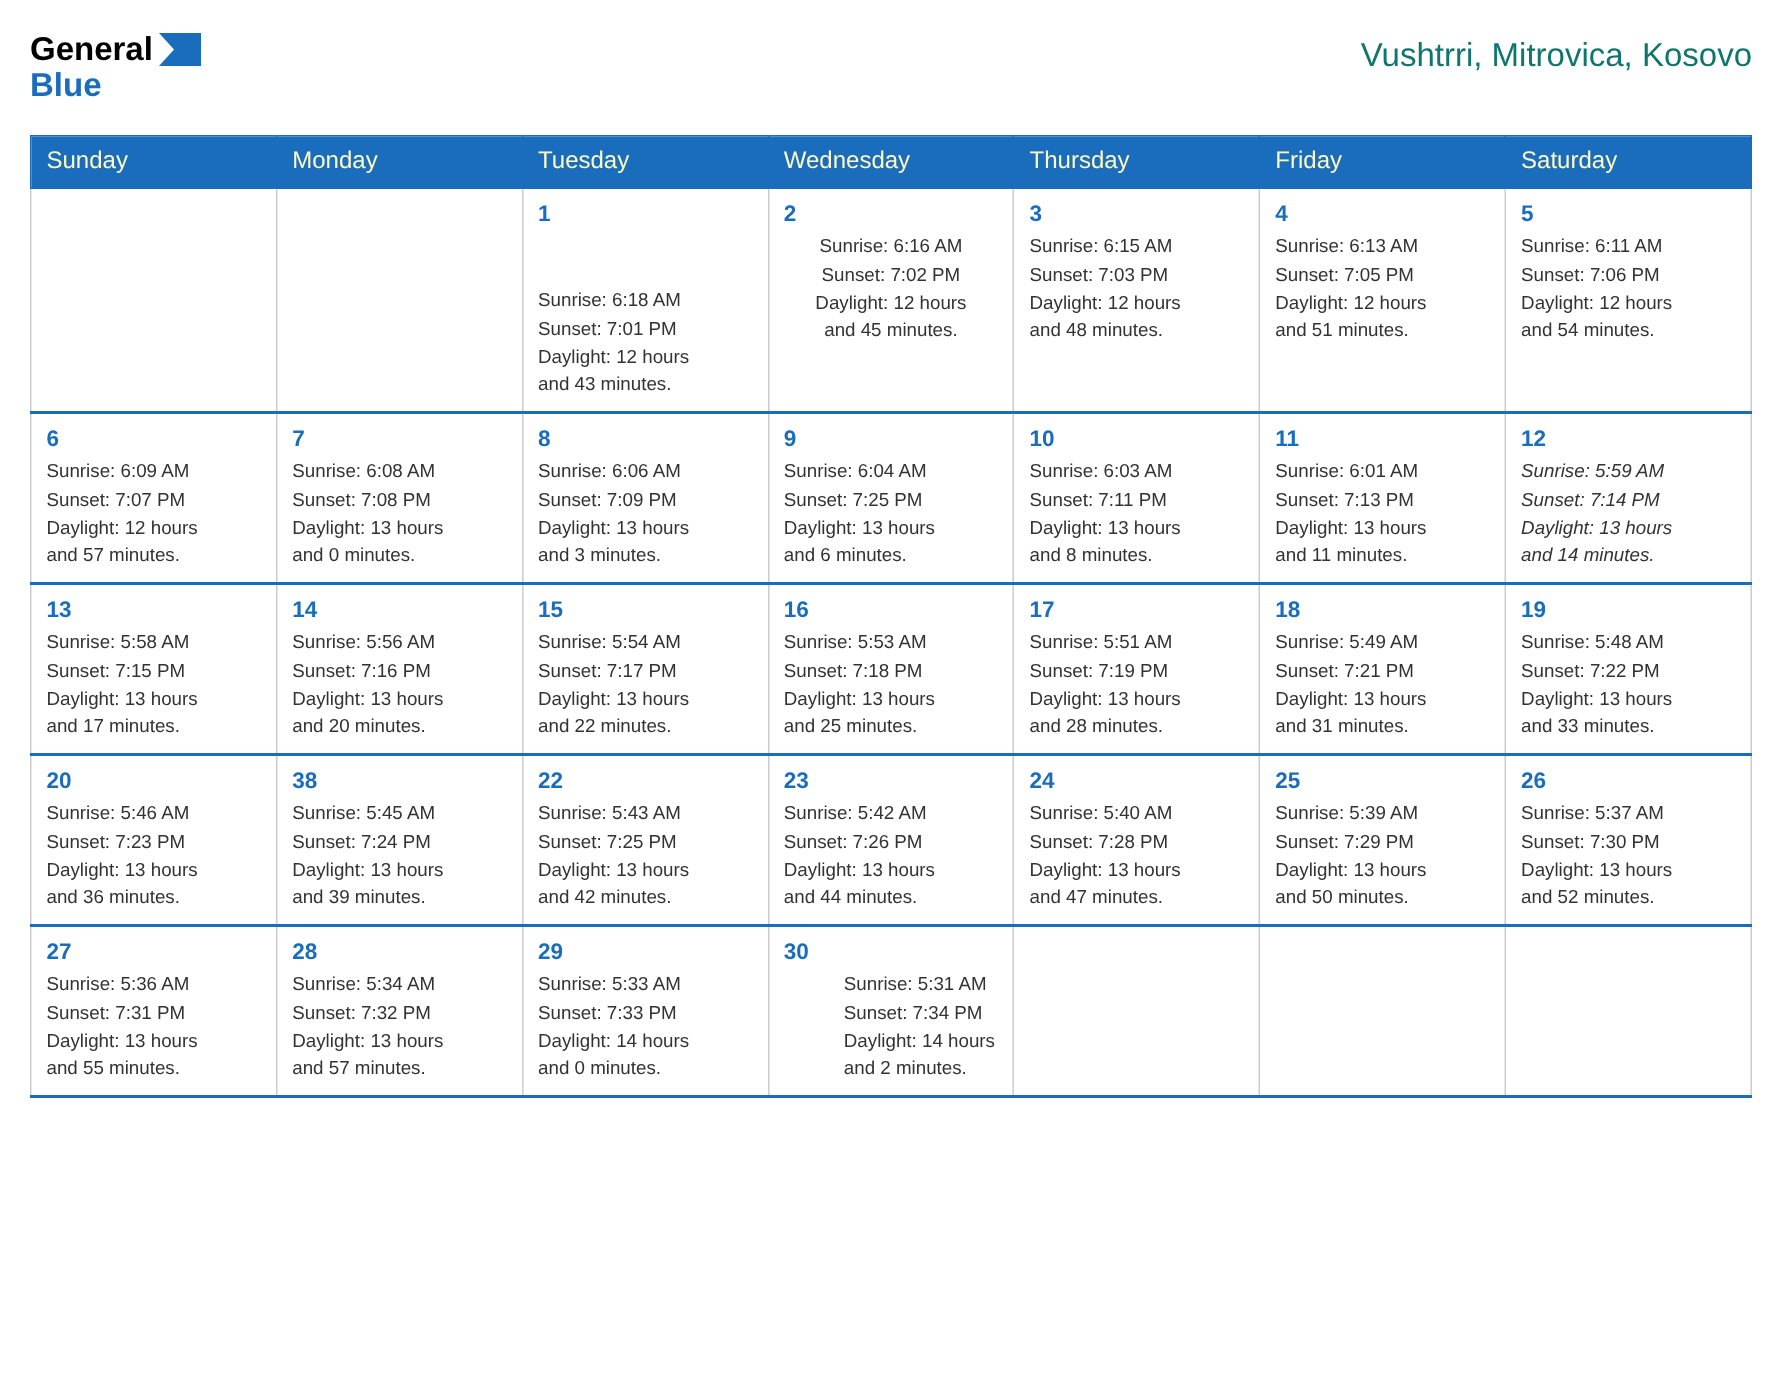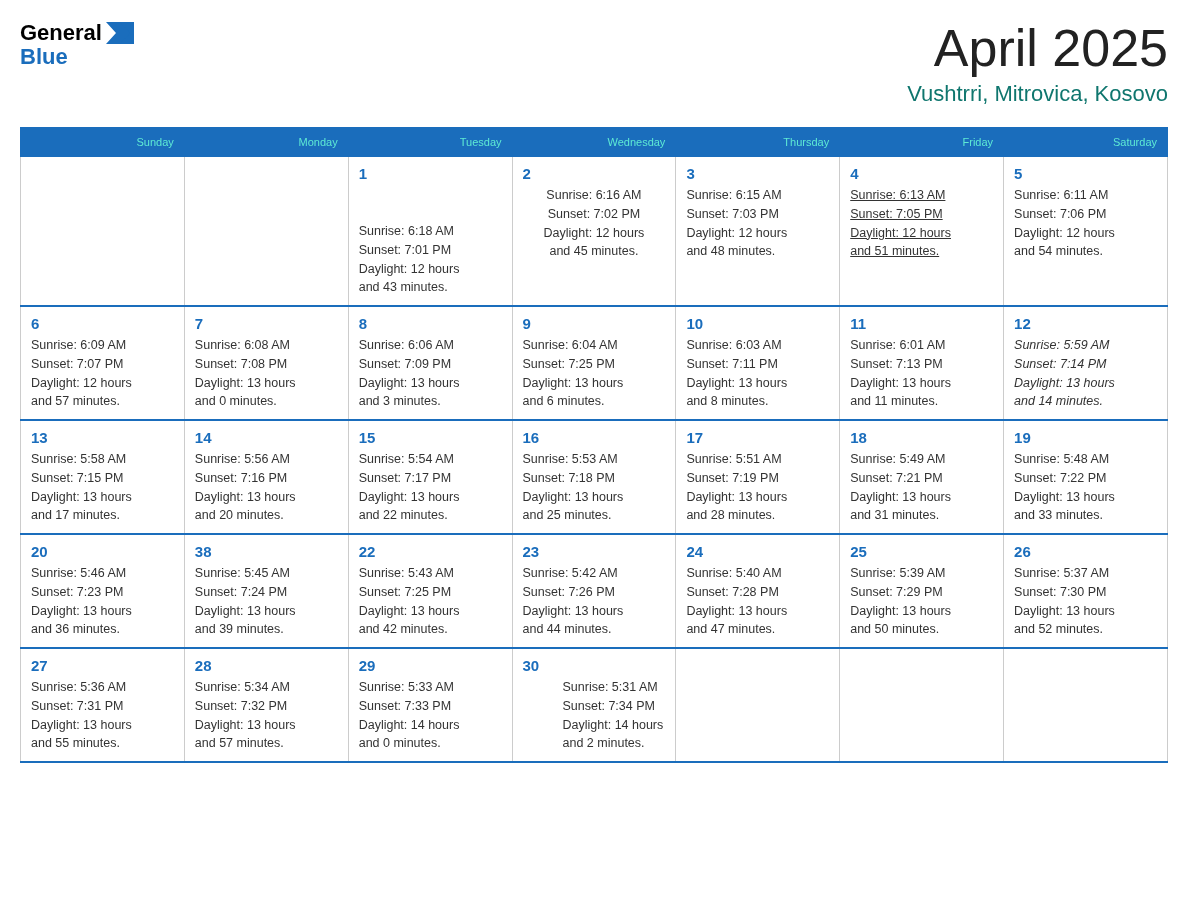--- a/index.html
+++ b/index.html
@@ -57,25 +57,25 @@
       color: #0f766e;
       margin-top: 4px;
     }
     .calendar {
       width: 100%;
       border-collapse: collapse;
       border: 1px solid #aaa;
     }
     .calendar th {
       background-color: #1a6dbc;
-      color: #5eead4;
+      color: #fef9c3;
       padding: 8px 10px;
-      font-size: 11px;
+      font-size: 16px;
       font-weight: normal;
-      text-align: right;
+      text-align: left;
       border: 1px solid #1a6dbc;
     }
     .calendar td {
       vertical-align: top;
       padding: 8px 10px;
       border: 1px solid #ccc;
       width: 14.28%;
       min-height: 110px;
       font-size: 13px;
       color: #333;
@@ -108,21 +108,20 @@
       <span class="logo-general">General</span>
       <svg class="logo-flag" viewBox="0 0 28 22" width="28" height="22">
 
         <polygon points="0,0 18,0 28,11 18,22 0,22 10,11" fill="#1a6dbc"></polygon>
         <polygon points="14,0 28,0 28,22 14,22 24,11" fill="#1a6dbc"></polygon>
       </svg>
     </div>
     <span class="logo-blue">Blue</span>
   </div>
   <div class="title-section">
-    <div class="month-title">April 2025</div>
     <div class="location-title">Vushtrri, Mitrovica, Kosovo</div>
   </div>
 </div>
 
 <table class="calendar">
   <thead>
     <tr>
     <th>Sunday</th>
         <th>Monday</th>
         <th>Tuesday</th>
@@ -152,21 +151,21 @@
         </td>
         <td>
           <span class="day-number">3</span>
           <div class="day-info" style="white-space: pre-line;">Sunrise: 6:15 AM
 Sunset: 7:03 PM
 Daylight: 12 hours
 and 48 minutes.</div>
         </td>
         <td>
           <span class="day-number">4</span>
-          <div class="day-info" style="white-space: pre-line; text-decoration: underline;">Sunrise: 6:13 AM
+          <div class="day-info" style="white-space: pre-line;">Sunrise: 6:13 AM
 Sunset: 7:05 PM
 Daylight: 12 hours
 and 51 minutes.</div>
         </td>
         <td>
           <span class="day-number">5</span>
           <div class="day-info" style="white-space: pre-line;">Sunrise: 6:11 AM
 Sunset: 7:06 PM
 Daylight: 12 hours
 and 54 minutes.</div>

